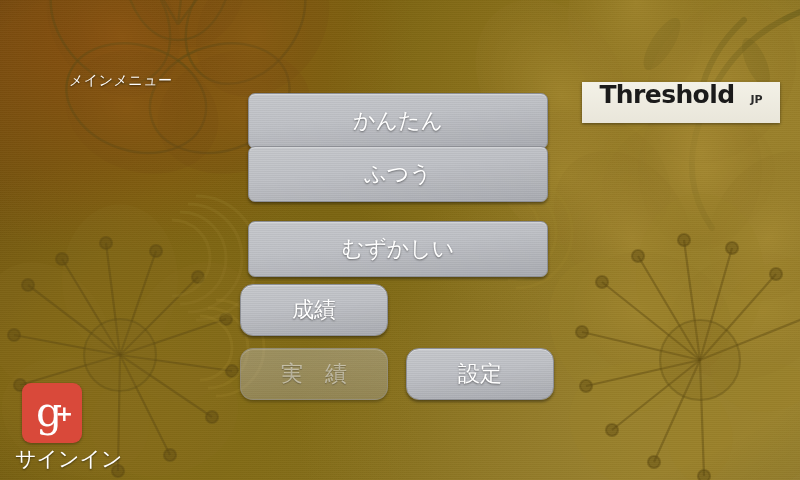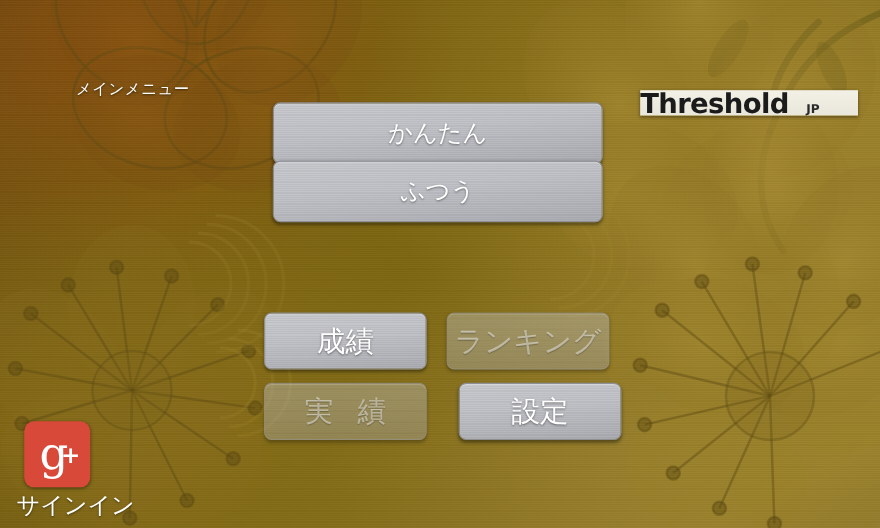--- a/index.html
+++ b/index.html
@@ -57,25 +57,26 @@
     white-space: nowrap;
     margin-left: 36px;
   }
 
   
   .logo {
     position: absolute;
     left: 582px;
     top: 82px;
     width: 198px;
-    height: 23px;
+    height: 41px;
     background: linear-gradient(180deg, #f3f1e7 0%, #e9e6da 100%);
     box-shadow: 0 1px 3px rgba(0,0,0,0.45);
     display: flex;
     align-items: baseline;
+    justify-content: center;
     z-index: 6;
   }
   .logo-main {
     font-size: 25px;
     font-weight: bold;
     color: #1b1b1b;
     letter-spacing: -0.6px;
     line-height: 1;
   }
   .logo-sub {
@@ -108,30 +109,30 @@
     background-image:
       repeating-linear-gradient(0deg, rgba(255,255,255,0.030) 0px, rgba(255,255,255,0.030) 1px, rgba(0,0,0,0.030) 1px, rgba(0,0,0,0.030) 2px),
       linear-gradient(175deg, rgba(198,200,204,0.40) 0%, rgba(191,193,198,0.38) 42%, rgba(169,171,177,0.36) 100%);
     border: 1px solid rgba(141,143,149,0.45);
     box-shadow: 0 2px 3px rgba(0,0,0,0.25), inset 0 1px 0 rgba(255,255,255,0.18);
     color: rgba(255,255,255,0.48);
     text-shadow: 0 1px 1px rgba(0,0,0,0.25);
     cursor: default;
   }
   .btn-wide  { left: 248px; width: 300px; height: 56px; font-size: 22px; }
-  .btn-half  { width: 148px; height: 52px; font-size: 26px; }
+  .btn-half  { width: 148px; height: 52px; font-size: 22px; border-radius: 13px; }
 
   #btn-easy   { top: 93px; }
   #btn-normal { top: 146px; }
   #btn-hard   { top: 221px; }
 
   #btn-score   { left: 240px; top: 284px; }
   #btn-ranking { left: 406px; top: 284px; }
   #btn-achieve { left: 240px; top: 348px; }
-  #btn-config  { left: 406px; top: 348px; margin-left: 11px; }
+  #btn-config  { left: 406px; top: 348px; }
 
   .spaced { letter-spacing: 22px; text-indent: 22px; text-align: right; }
 
   #btn-exit {
     left: 690px;
     top: 401px;
     width: 96px;
     height: 62px;
     font-size: 22px;
   }
@@ -328,23 +329,23 @@
 
   <div class="title">メインメニュー</div>
 
   <div class="logo">
     <span class="logo-main">Threshold</span>
       <span class="logo-sub">JP</span>
   </div>
 
   <div class="btn btn-wide" id="btn-easy">かんたん</div>
   <div class="btn btn-wide" id="btn-normal">ふつう</div>
+  <div class="btn btn-wide" id="btn-hard">むずかしい</div>
 
   <div class="btn btn-half" id="btn-score">成績</div>
-  <div class="btn btn-half disabled" id="btn-ranking">ランキング</div>
   <div class="btn btn-half disabled spaced" id="btn-achieve">実績</div>
   <div class="btn btn-half" id="btn-config">設定</div>
 
 
   <div id="signin">
     <div class="gplus">
       <span class="gplus-g">g</span>
       <span class="gplus-plus">+</span>
     </div>
     <div class="signin-label">サインイン</div>

